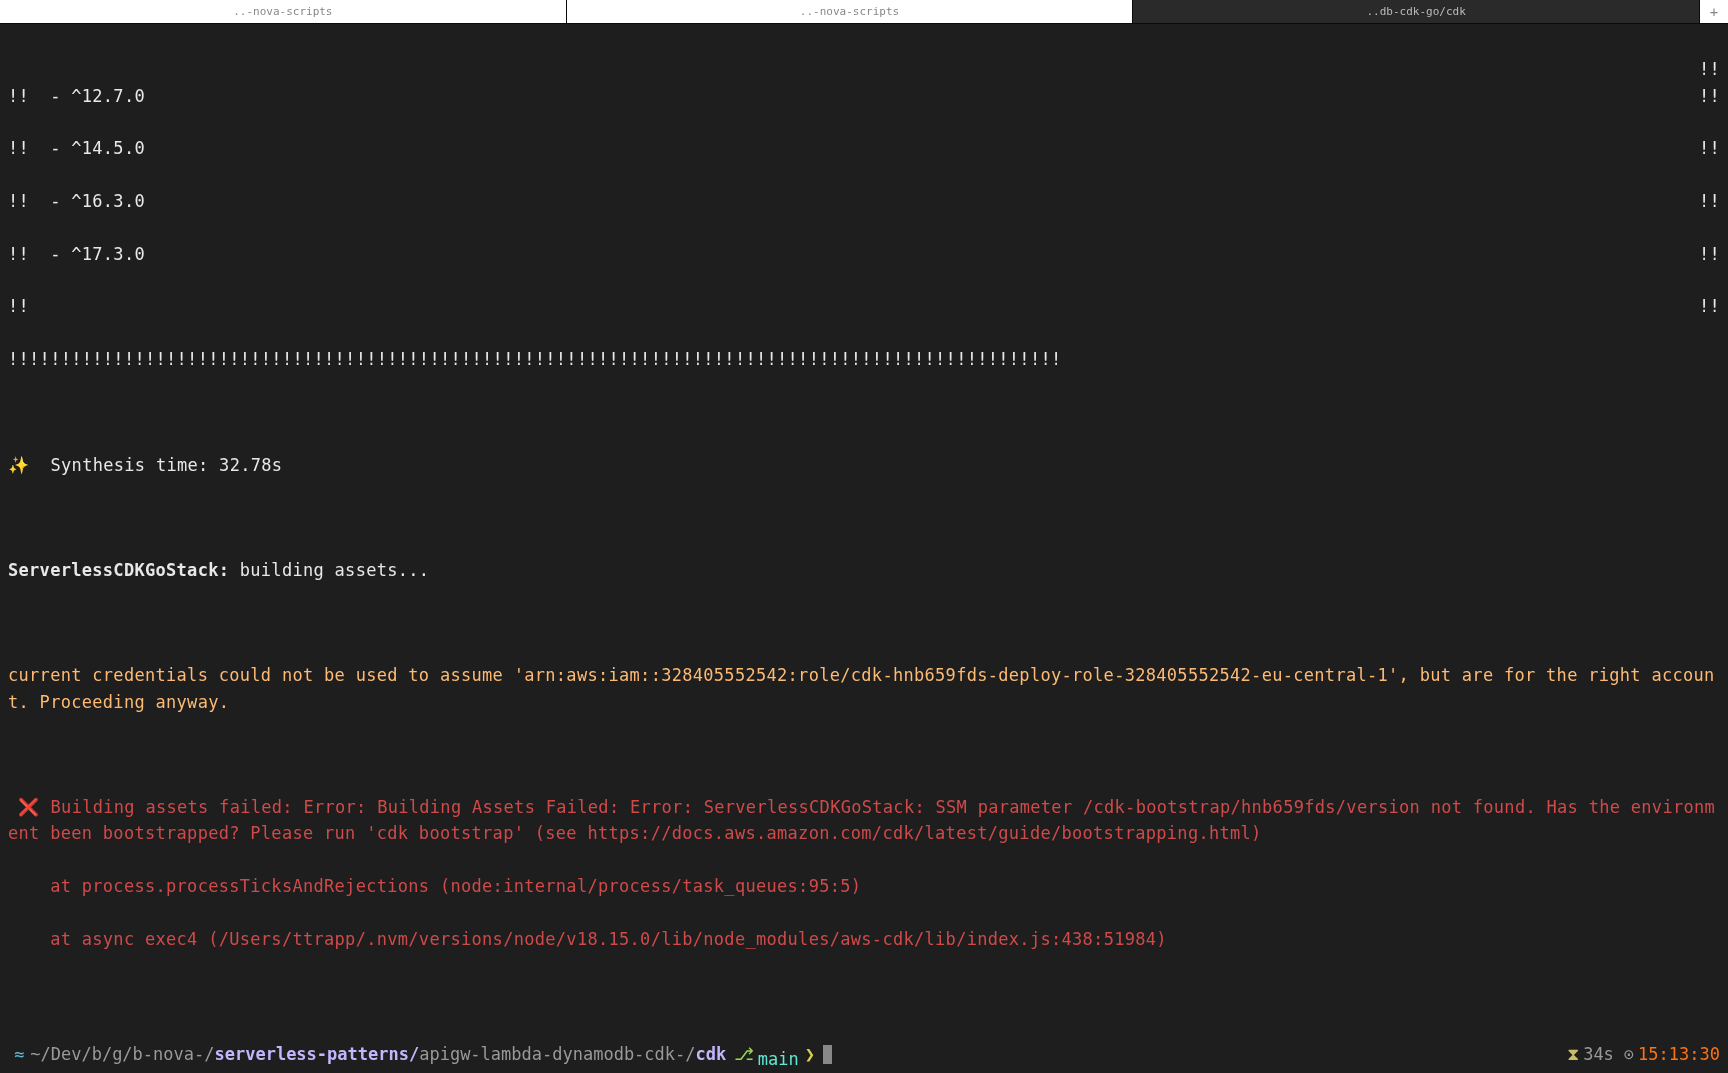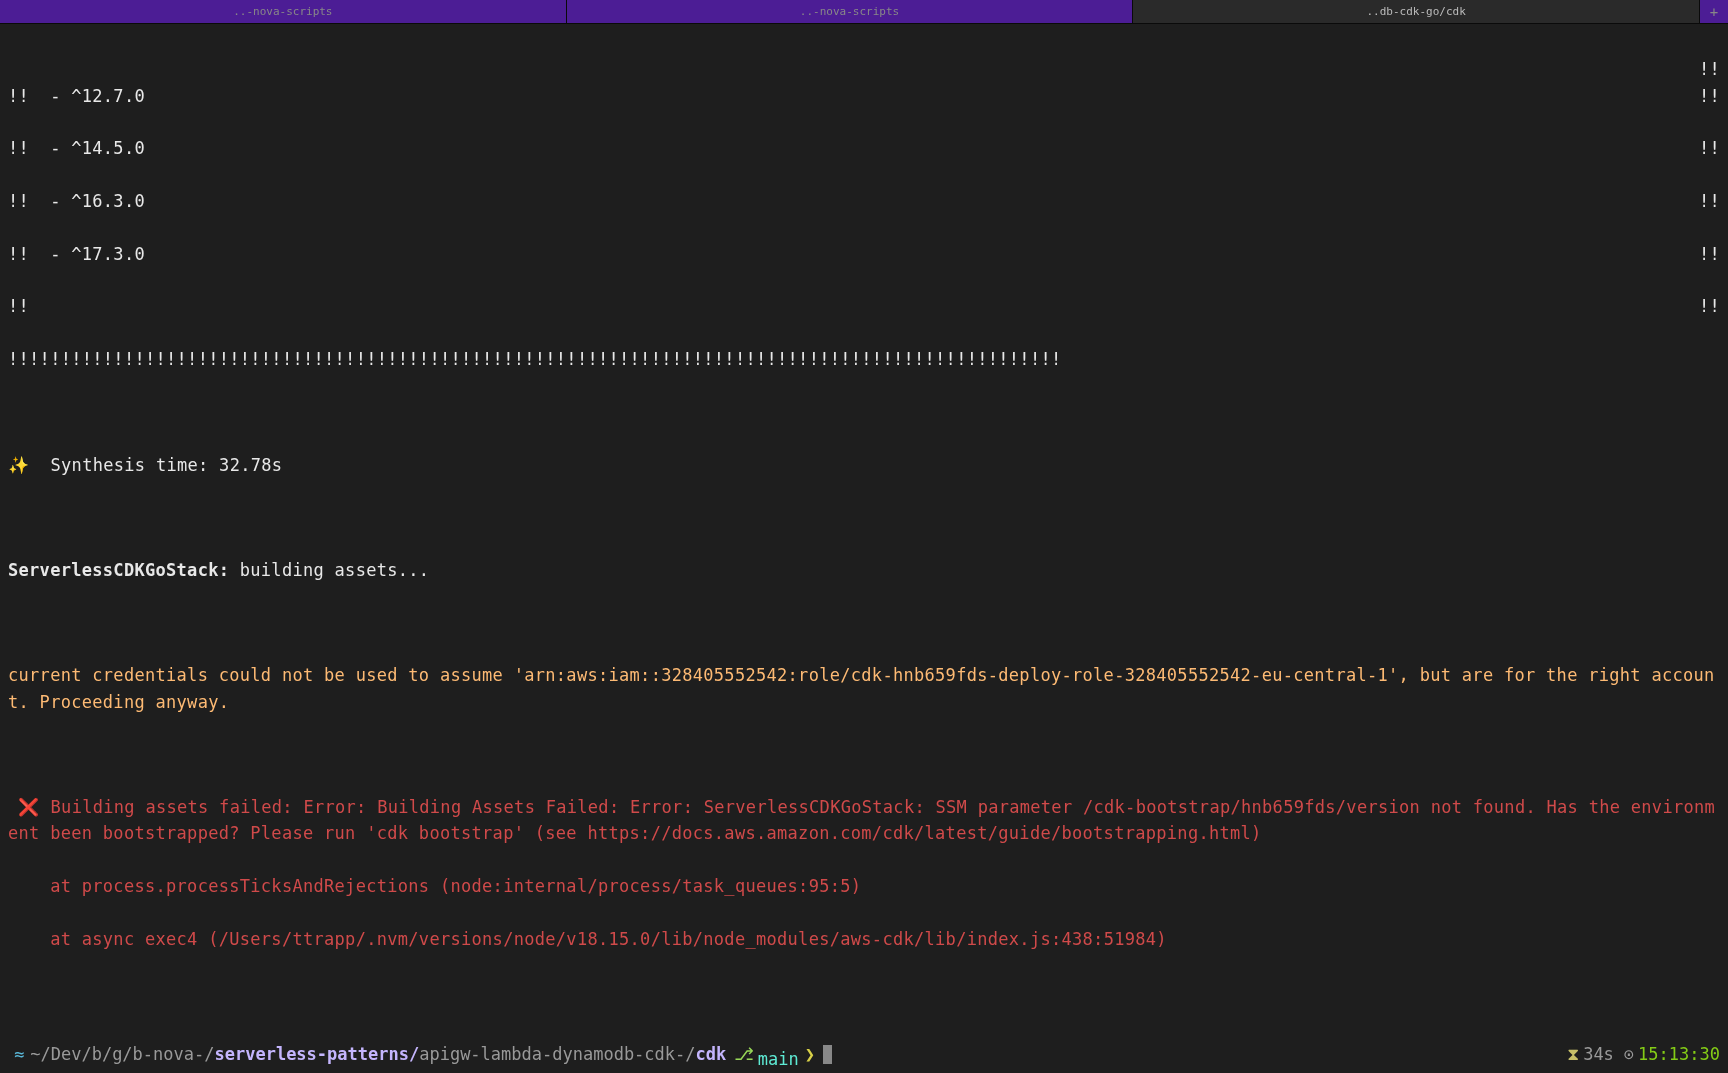--- a/index.html
+++ b/index.html
@@ -11,21 +11,21 @@
       background: #1e1e1e;
       font-family: 'Menlo', 'Monaco', 'Consolas', monospace;
       font-size: 17px;
       color: #cccccc;
       overflow: hidden;
       width: 1728px;
       height: 1073px;
     }
     .tab-bar {
       display: flex;
-      background: #4c1d95;
+      background: #ffffff;
       height: 24px;
       border-bottom: 1px solid #0a0a0a;
     }
     .tab {
       flex: 1;
       display: flex;
       align-items: center;
       justify-content: center;
       font-size: 11px;
       color: #888;
@@ -87,21 +87,21 @@
       width: 9px;
       height: 19px;
       background: #888;
       vertical-align: middle;
       margin-left: 2px;
     }
     .spacer { flex: 1; }
     .hourglass { color: #c8c068; margin-right: 4px; }
     .time-dur { color: #999; margin-right: 10px; }
     .clock-icon { color: #999; margin-right: 4px; }
-    .clock-time { color: #84cc16; }
+    .clock-time { color: #f97316; }
   </style>
 </head>
 <body>
 
 <div class="tab-bar">
   <div class="tab">
       <span>..-nova-scripts</span>
     </div>
   <div class="tab">
       <span>..-nova-scripts</span>

